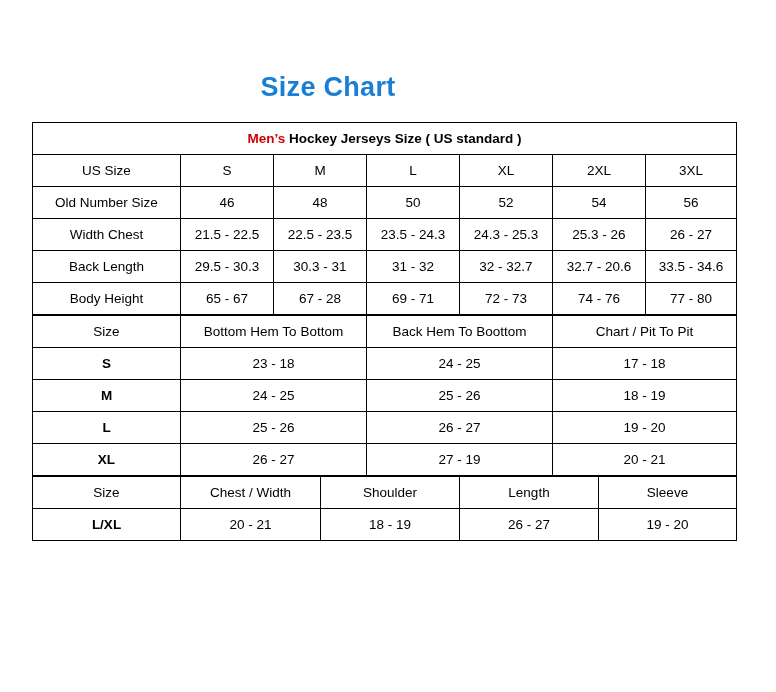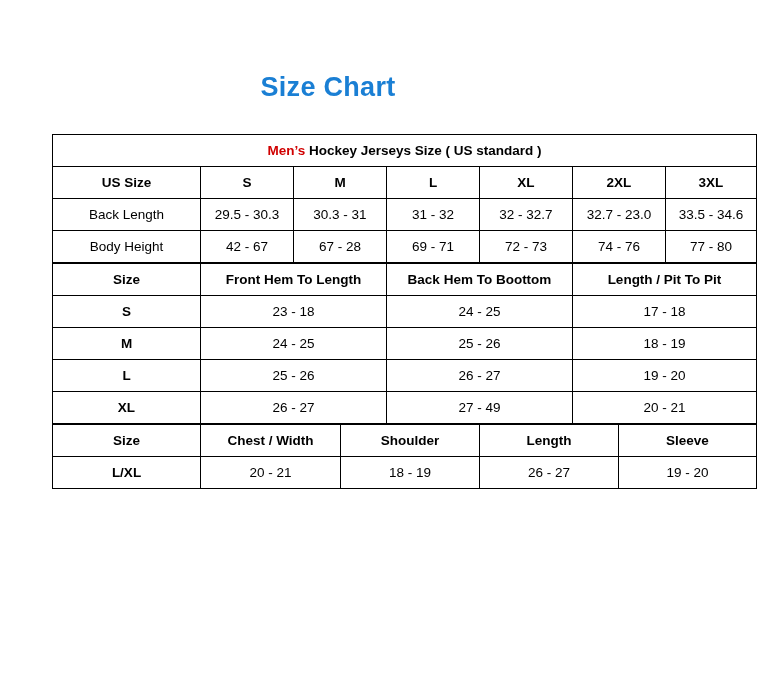--- a/index.html
+++ b/index.html
@@ -25,24 +25,23 @@
     color: #1a7fd4;
     font-size: 27px;
     font-weight: bold;
     margin: 0;
     padding-top: 70px;
     line-height: 34px;
     letter-spacing: 0.3px;
   }
   .chart-wrap {
     position: absolute;
-    left: 52px;
+    left: 32px;
     top: 122px;
     width: 704px;
-    margin-top: 12px;
   }
   table.sizetable {
     border-collapse: collapse;
     width: 100%;
     table-layout: fixed;
   }
   table.sizetable td {
     border: 1px solid #000000;
     text-align: center;
     vertical-align: middle;
@@ -54,21 +53,21 @@
   td.section-header {
     background: #ffff00;
     font-weight: bold;
     font-size: 14.5px;
     height: 32px;
   }
   td.section-header .accent {
     color: #d00000;
   }
   td.colhead {
-    font-weight: bold;
+    font-weight: normal;
   }
   td.rowlabel {
     text-align: center;
   }
   td.rowlabel-bold {
     font-weight: bold;
   }
 </style>
 </head>
 <body>
@@ -96,53 +95,71 @@
         <tr>
           <td class="colhead">US Size</td>
           <td class="colhead">S</td>
           <td class="colhead">M</td>
           <td class="colhead">L</td>
           <td class="colhead">XL</td>
           <td class="colhead">2XL</td>
           <td class="colhead">3XL</td>
         </tr>
         <tr>
+          <td class="rowlabel">Old Number Size</td>
+          <td>46</td>
+          <td>48</td>
+          <td>50</td>
+          <td>52</td>
+          <td>54</td>
+          <td>56</td>
+        </tr>
+        <tr>
+          <td class="rowlabel">Width Chest</td>
+          <td>21.5 - 22.5</td>
+          <td>22.5 - 23.5</td>
+          <td>23.5 - 24.3</td>
+          <td>24.3 - 25.3</td>
+          <td>25.3 - 26</td>
+          <td>26 - 27</td>
+        </tr>
+        <tr>
           <td class="rowlabel">Back Length</td>
           <td>29.5 - 30.3</td>
           <td>30.3 - 31</td>
           <td>31 - 32</td>
           <td>32 - 32.7</td>
-          <td>32.7 - 23.0</td>
+          <td>32.7 - 20.6</td>
           <td>33.5 - 34.6</td>
         </tr>
         <tr>
           <td class="rowlabel">Body Height</td>
-          <td>42 - 67</td>
+          <td>65 - 67</td>
           <td>67 - 28</td>
           <td>69 - 71</td>
           <td>72 - 73</td>
           <td>74 - 76</td>
           <td>77 - 80</td>
         </tr>
       </tbody>
     </table>
 
     <table class="sizetable">
       <colgroup>
         <col style="width:148px">
         <col style="width:186px">
         <col style="width:186px">
         <col style="width:184px">
       </colgroup>
       <tbody>
         <tr>
           <td class="colhead">Size</td>
-          <td class="colhead">Front Hem To Length</td>
+          <td class="colhead">Bottom Hem To Bottom</td>
           <td class="colhead">Back Hem To Boottom</td>
-          <td class="colhead">Length / Pit To Pit</td>
+          <td class="colhead">Chart / Pit To Pit</td>
         </tr>
         <tr>
           <td class="rowlabel rowlabel-bold">S</td>
           <td>23 - 18</td>
           <td>24 - 25</td>
           <td>17 - 18</td>
         </tr>
         <tr>
           <td class="rowlabel rowlabel-bold">M</td>
           <td>24 - 25</td>
@@ -151,21 +168,21 @@
         </tr>
         <tr>
           <td class="rowlabel rowlabel-bold">L</td>
           <td>25 - 26</td>
           <td>26 - 27</td>
           <td>19 - 20</td>
         </tr>
         <tr>
           <td class="rowlabel rowlabel-bold">XL</td>
           <td>26 - 27</td>
-          <td>27 - 49</td>
+          <td>27 - 19</td>
           <td>20 - 21</td>
         </tr>
       </tbody>
     </table>
 
     <table class="sizetable">
       <colgroup>
         <col style="width:148px">
         <col style="width:140px">
         <col style="width:139px">

